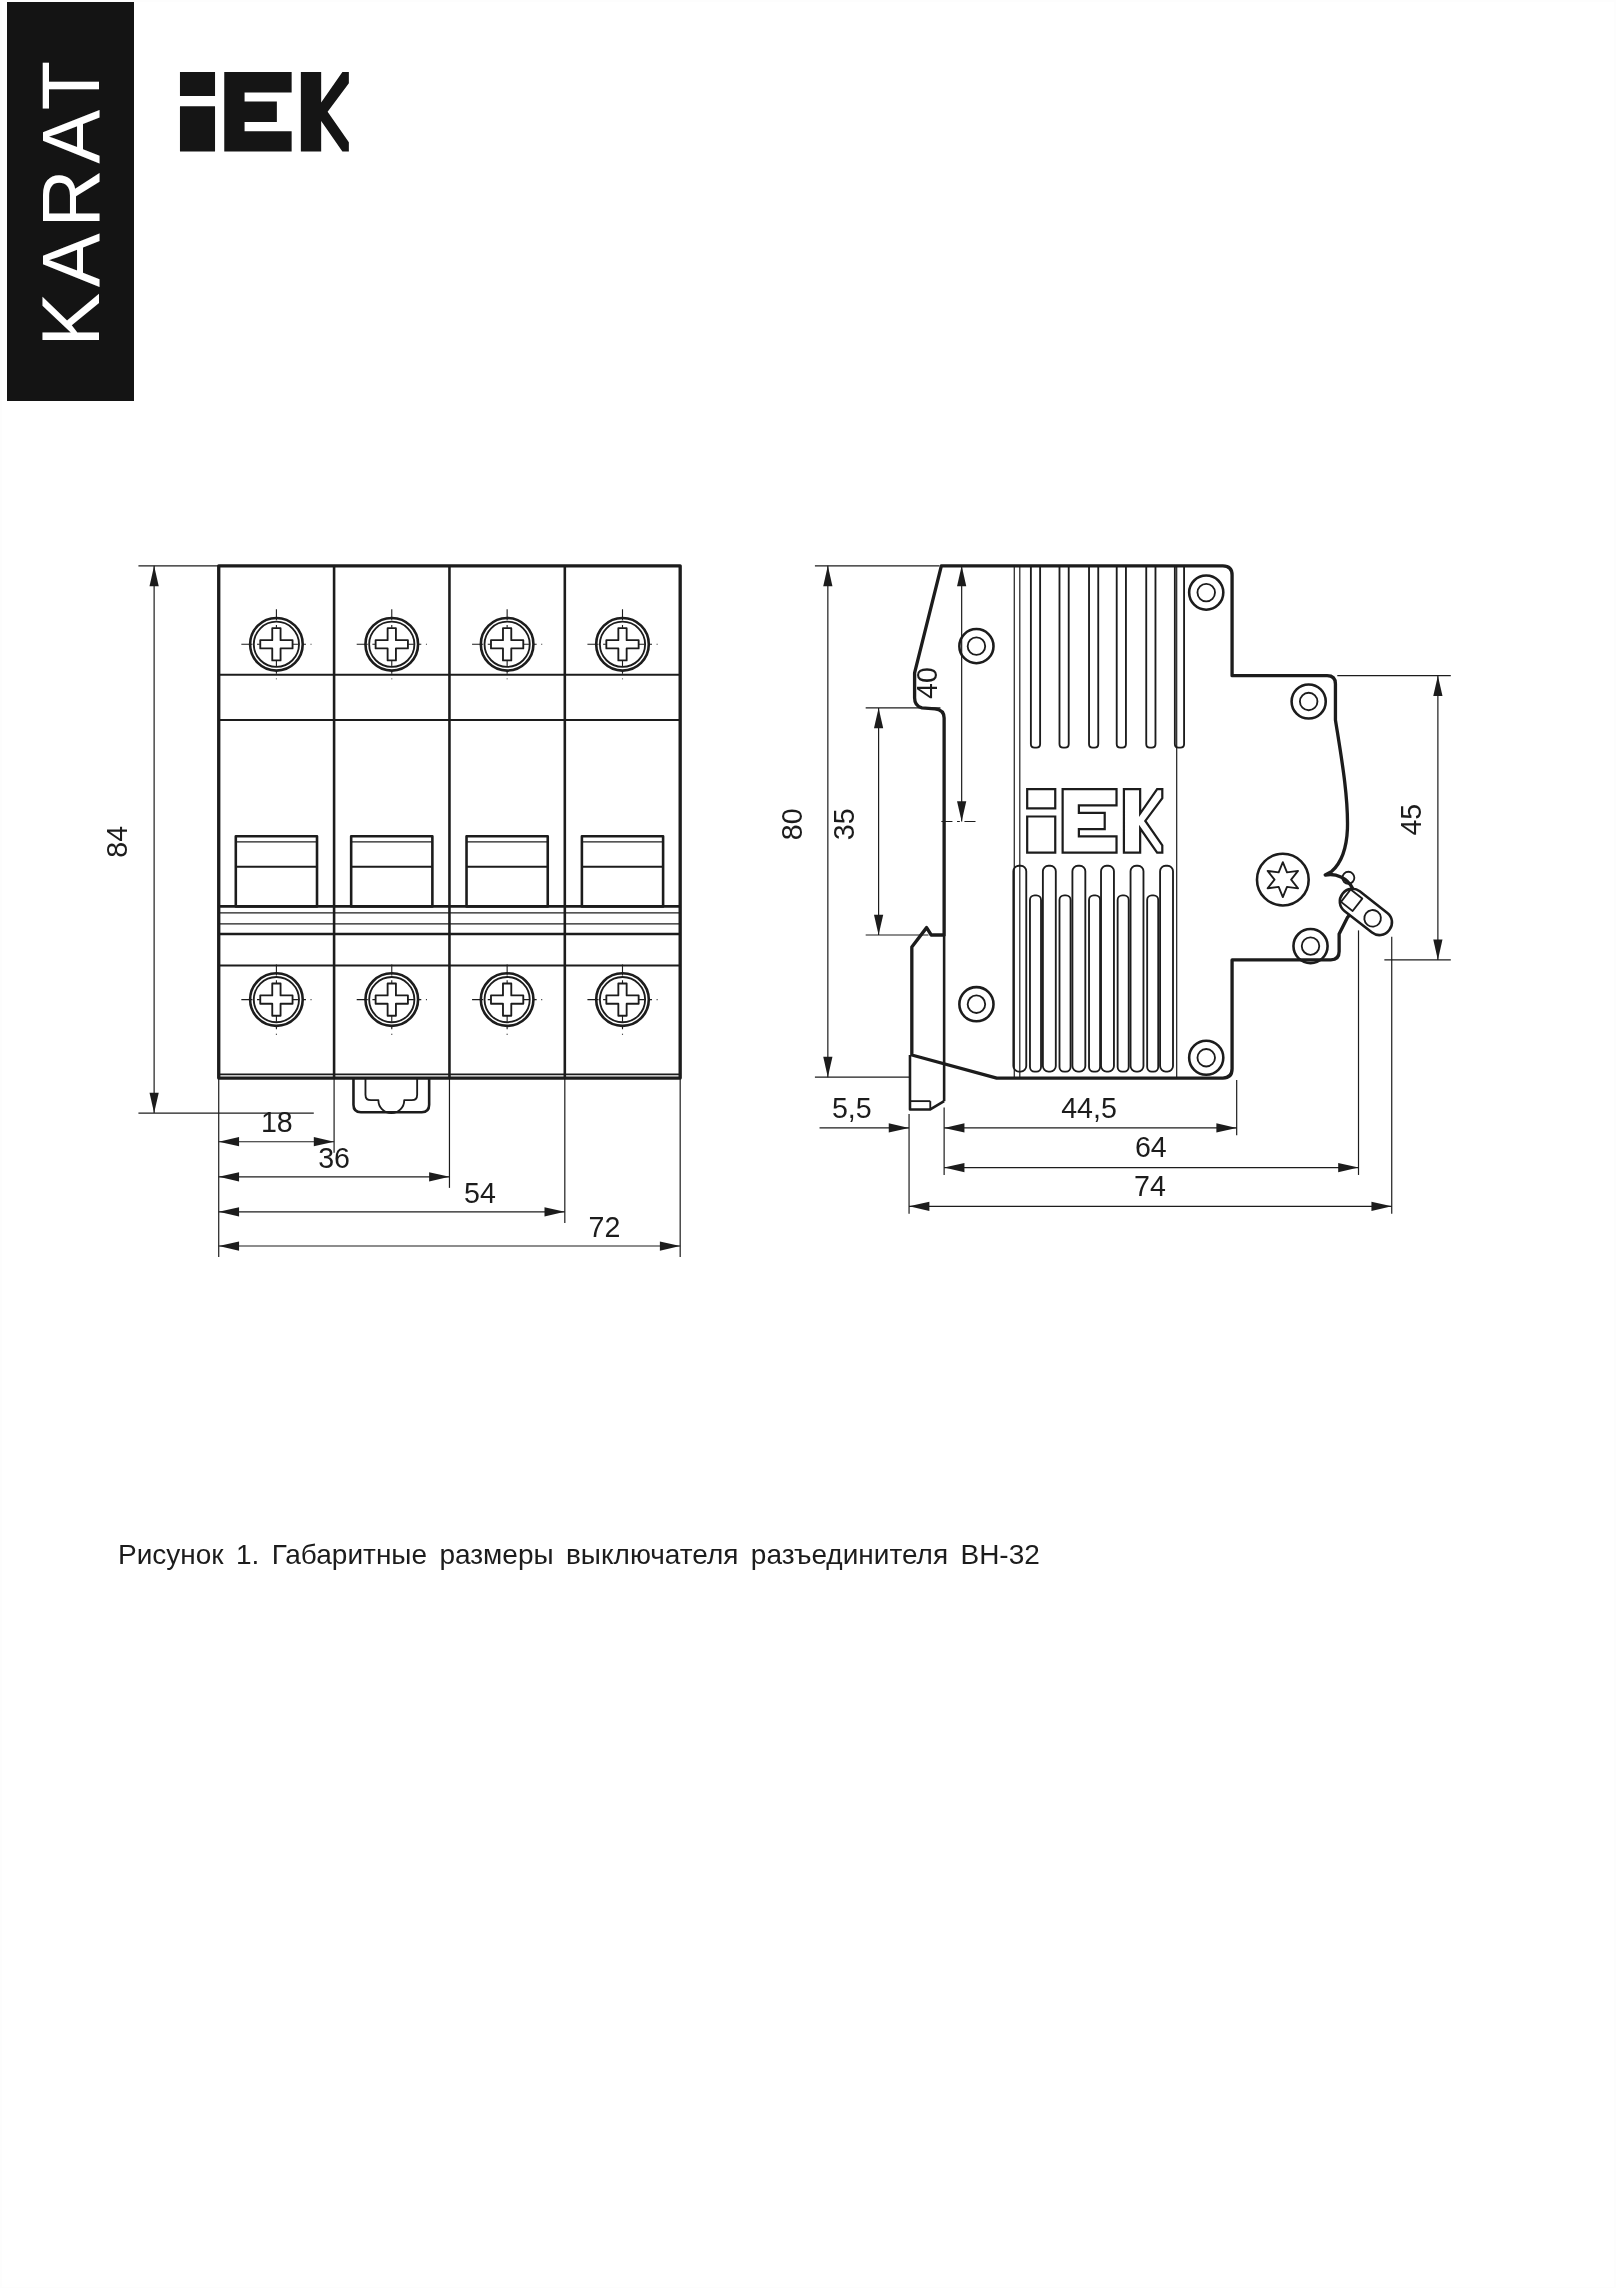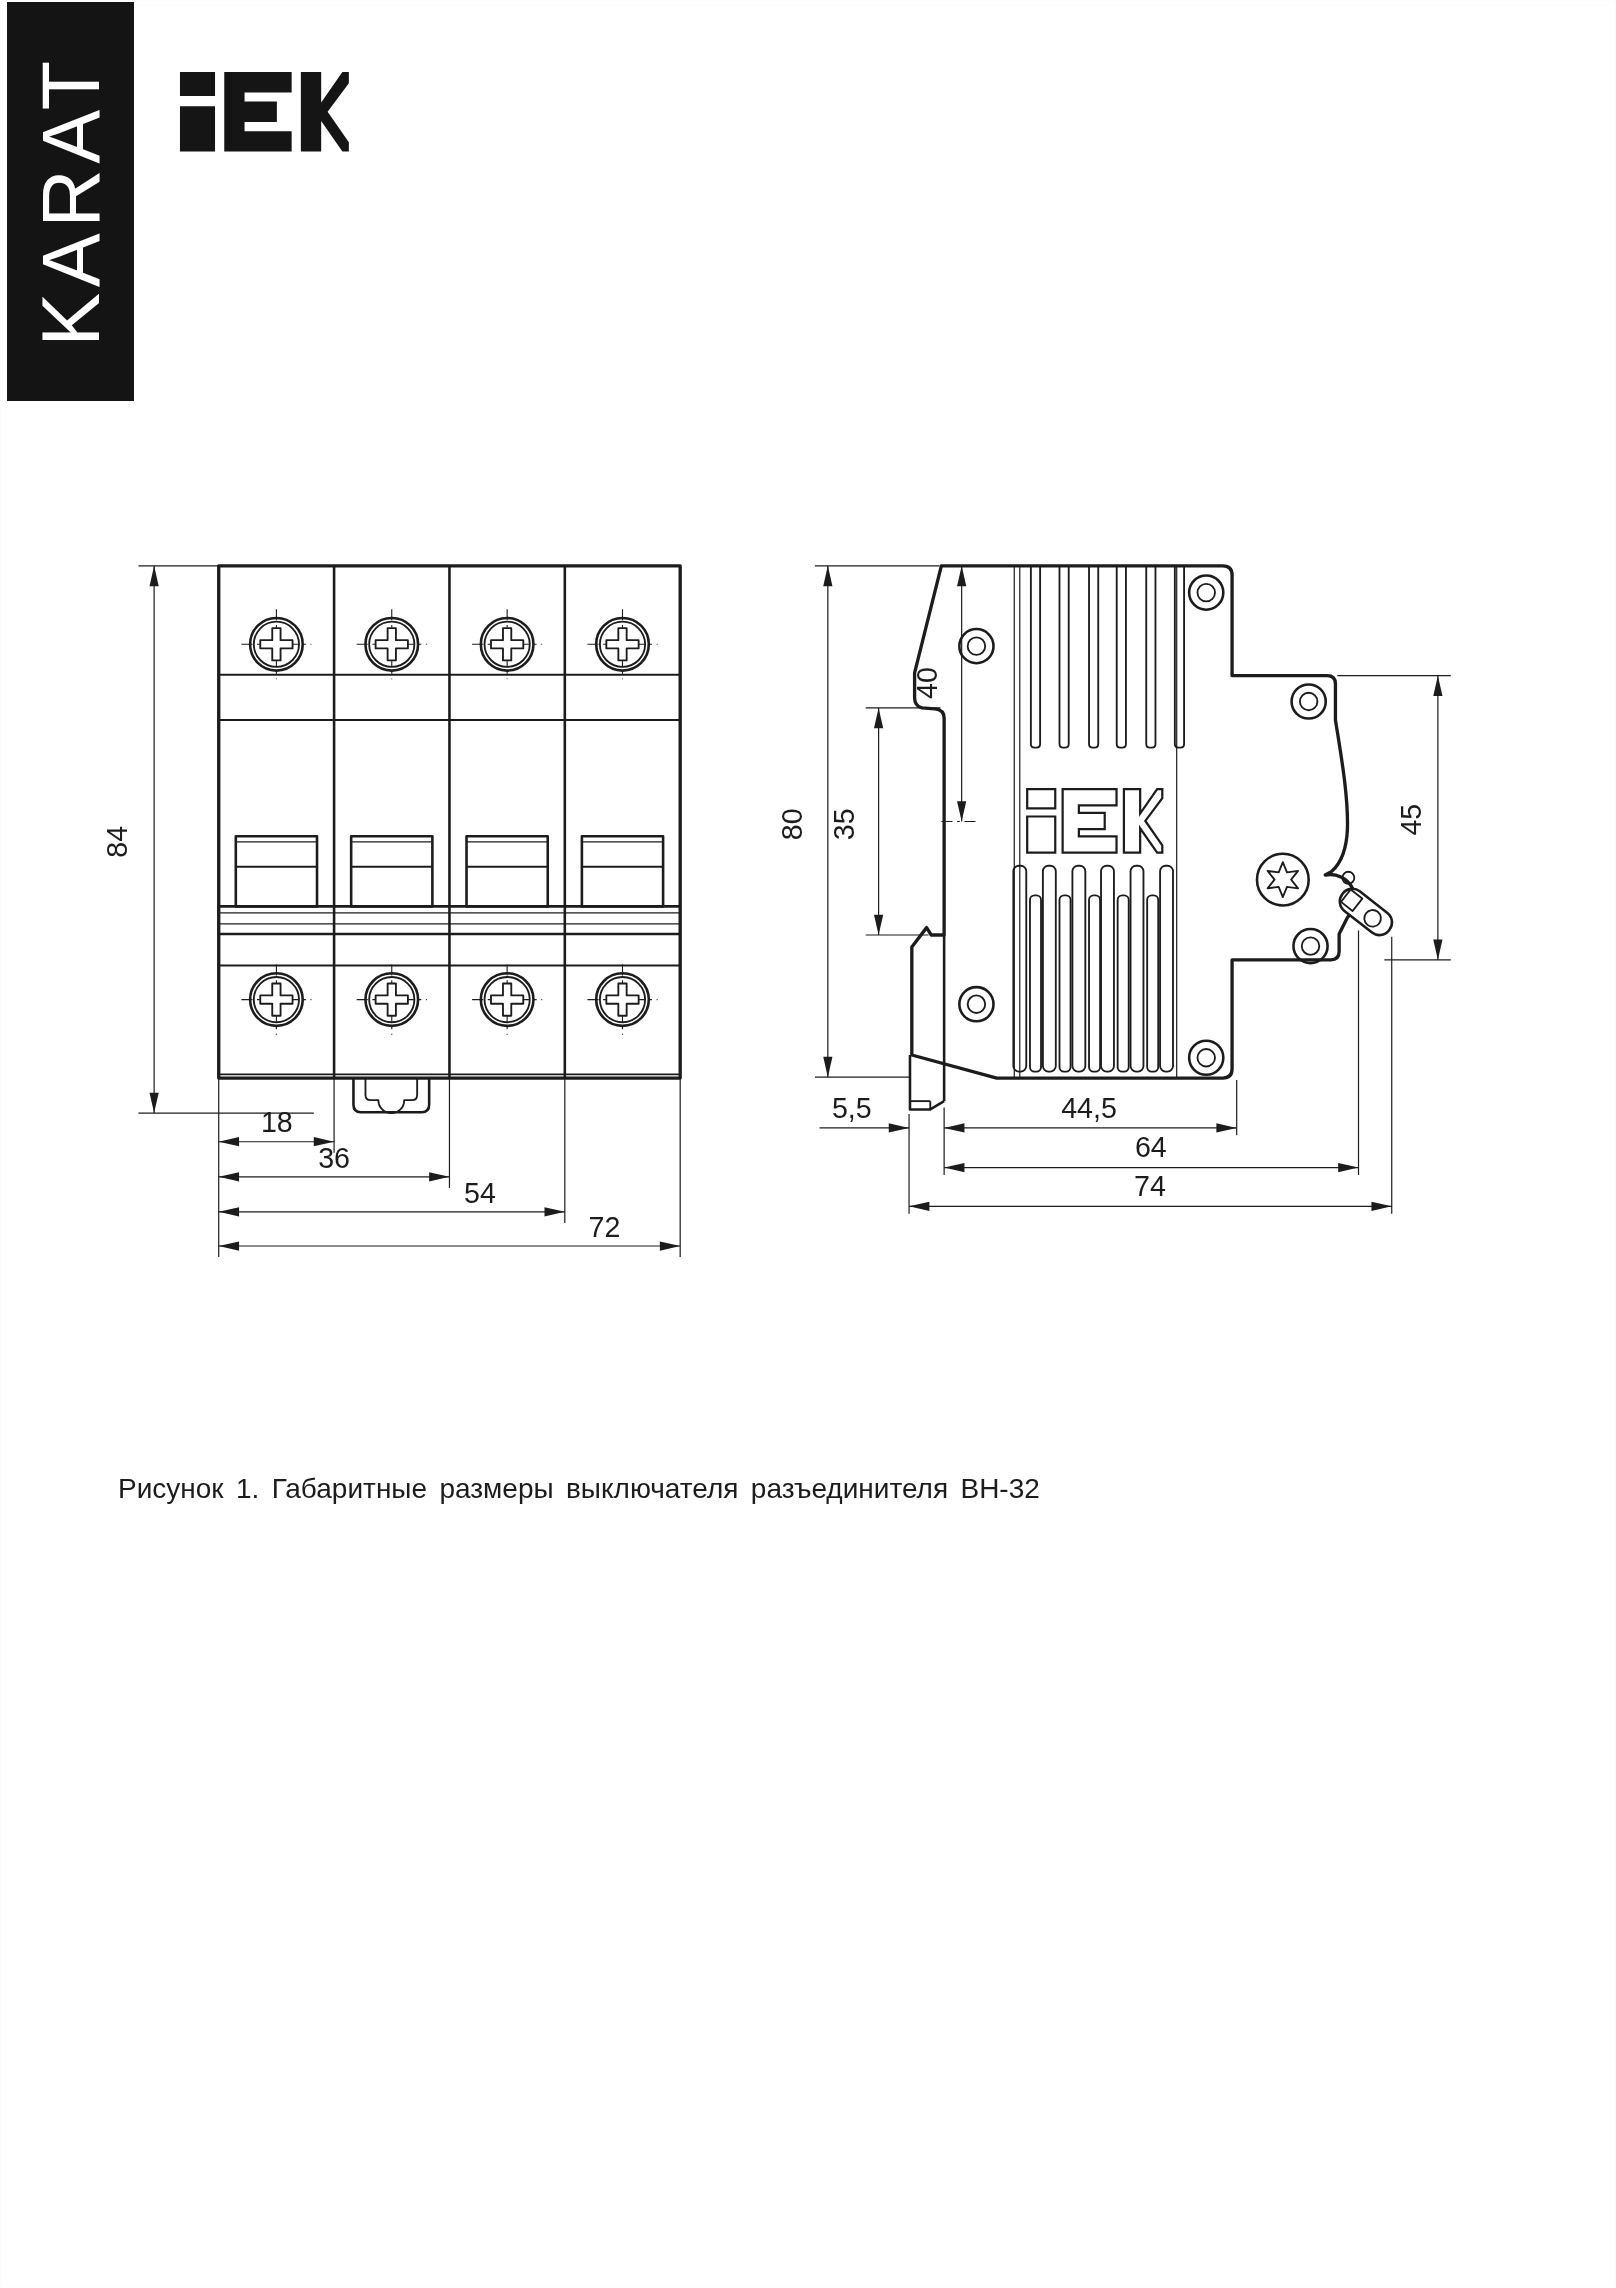--- a/index.html
+++ b/index.html
@@ -19,21 +19,21 @@
   #karat-banner span{
     position:absolute;left:50%;top:50%;
     transform:translate(-50%,-50%) rotate(-90deg);
     color:#ffffff;
     font-size:81px;
     letter-spacing:5.5px;
     font-weight:400;
     white-space:nowrap;
   }
   #caption{
-    position:absolute;left:118px;top:1473px;
+    position:absolute;left:118px;top:1539px;
     font-size:28px;color:#1c1c1c;word-spacing:4.6px;
   }
   svg{position:absolute;left:0;top:0;}
   .s4{stroke:#1c1c1c;stroke-width:3.6;fill:none;stroke-linejoin:round;}
   .s3{stroke:#1c1c1c;stroke-width:2.8;fill:none;stroke-linejoin:round;}
   .s2{stroke:#1c1c1c;stroke-width:2;fill:none;stroke-linejoin:round;}
   .s1{stroke:#1c1c1c;stroke-width:1.3;fill:none;}
   .cl{stroke:#1c1c1c;stroke-width:1.2;fill:none;stroke-dasharray:12 5 3 5;}
   .arr{fill:#1c1c1c;stroke:none;}
   .dim{font-family:"Liberation Sans",sans-serif;font-size:31px;fill:#1c1c1c;}

